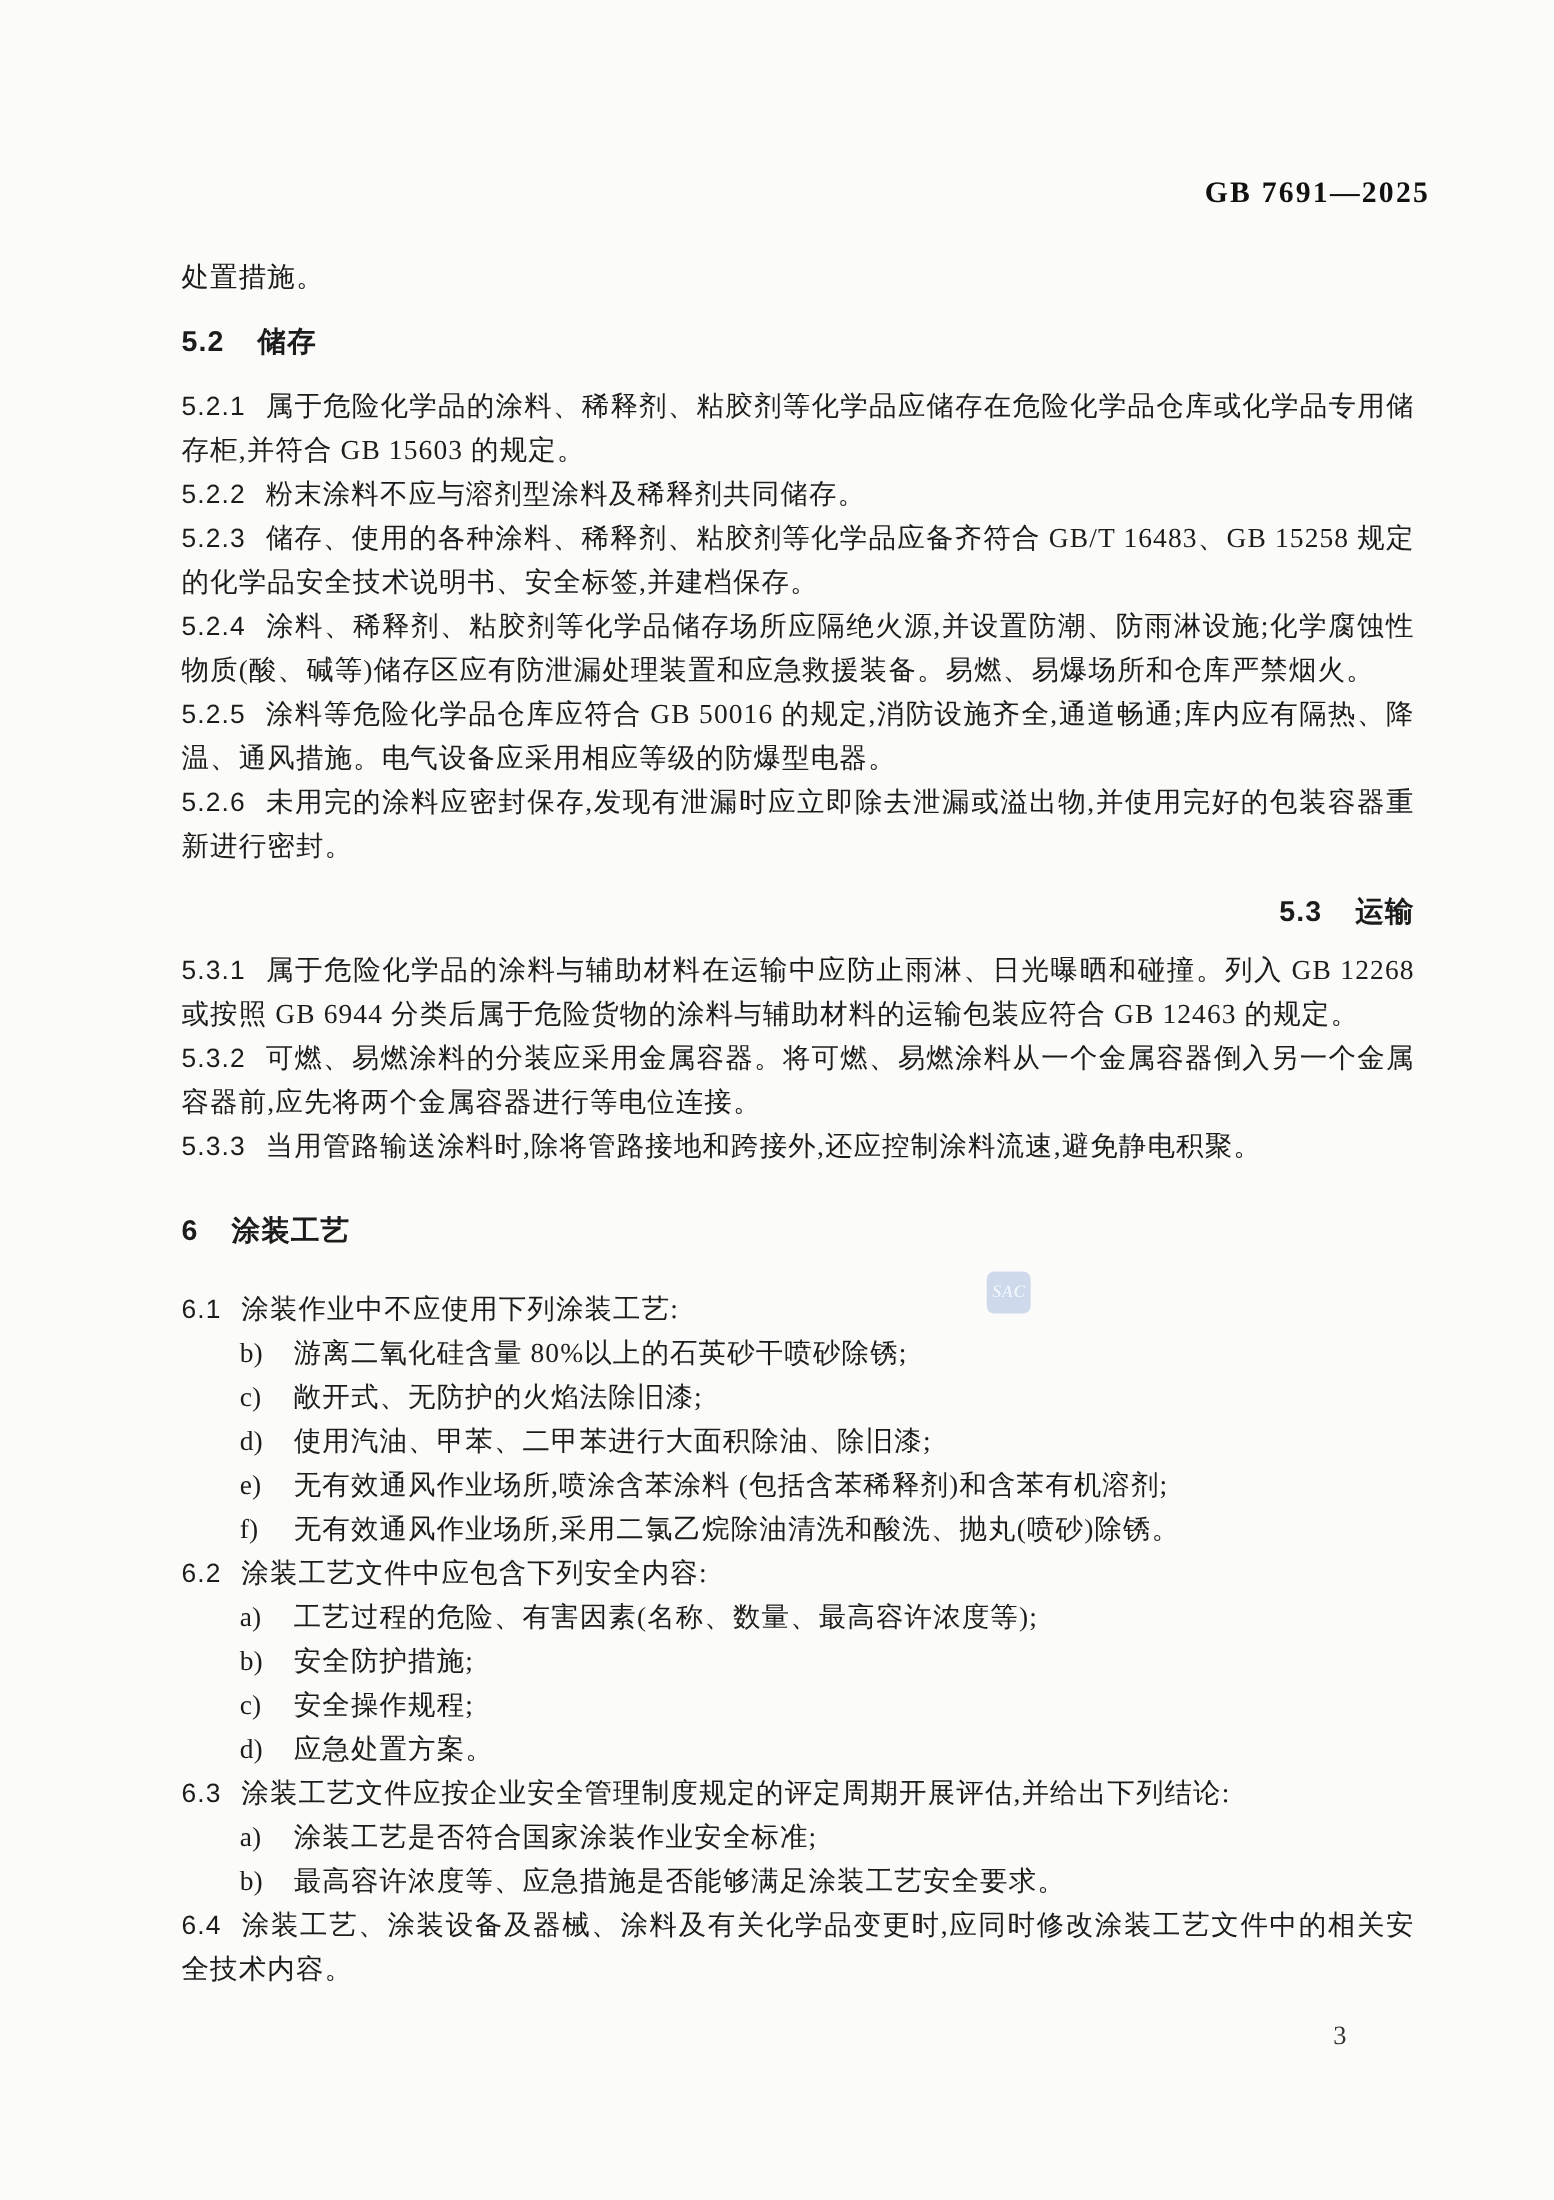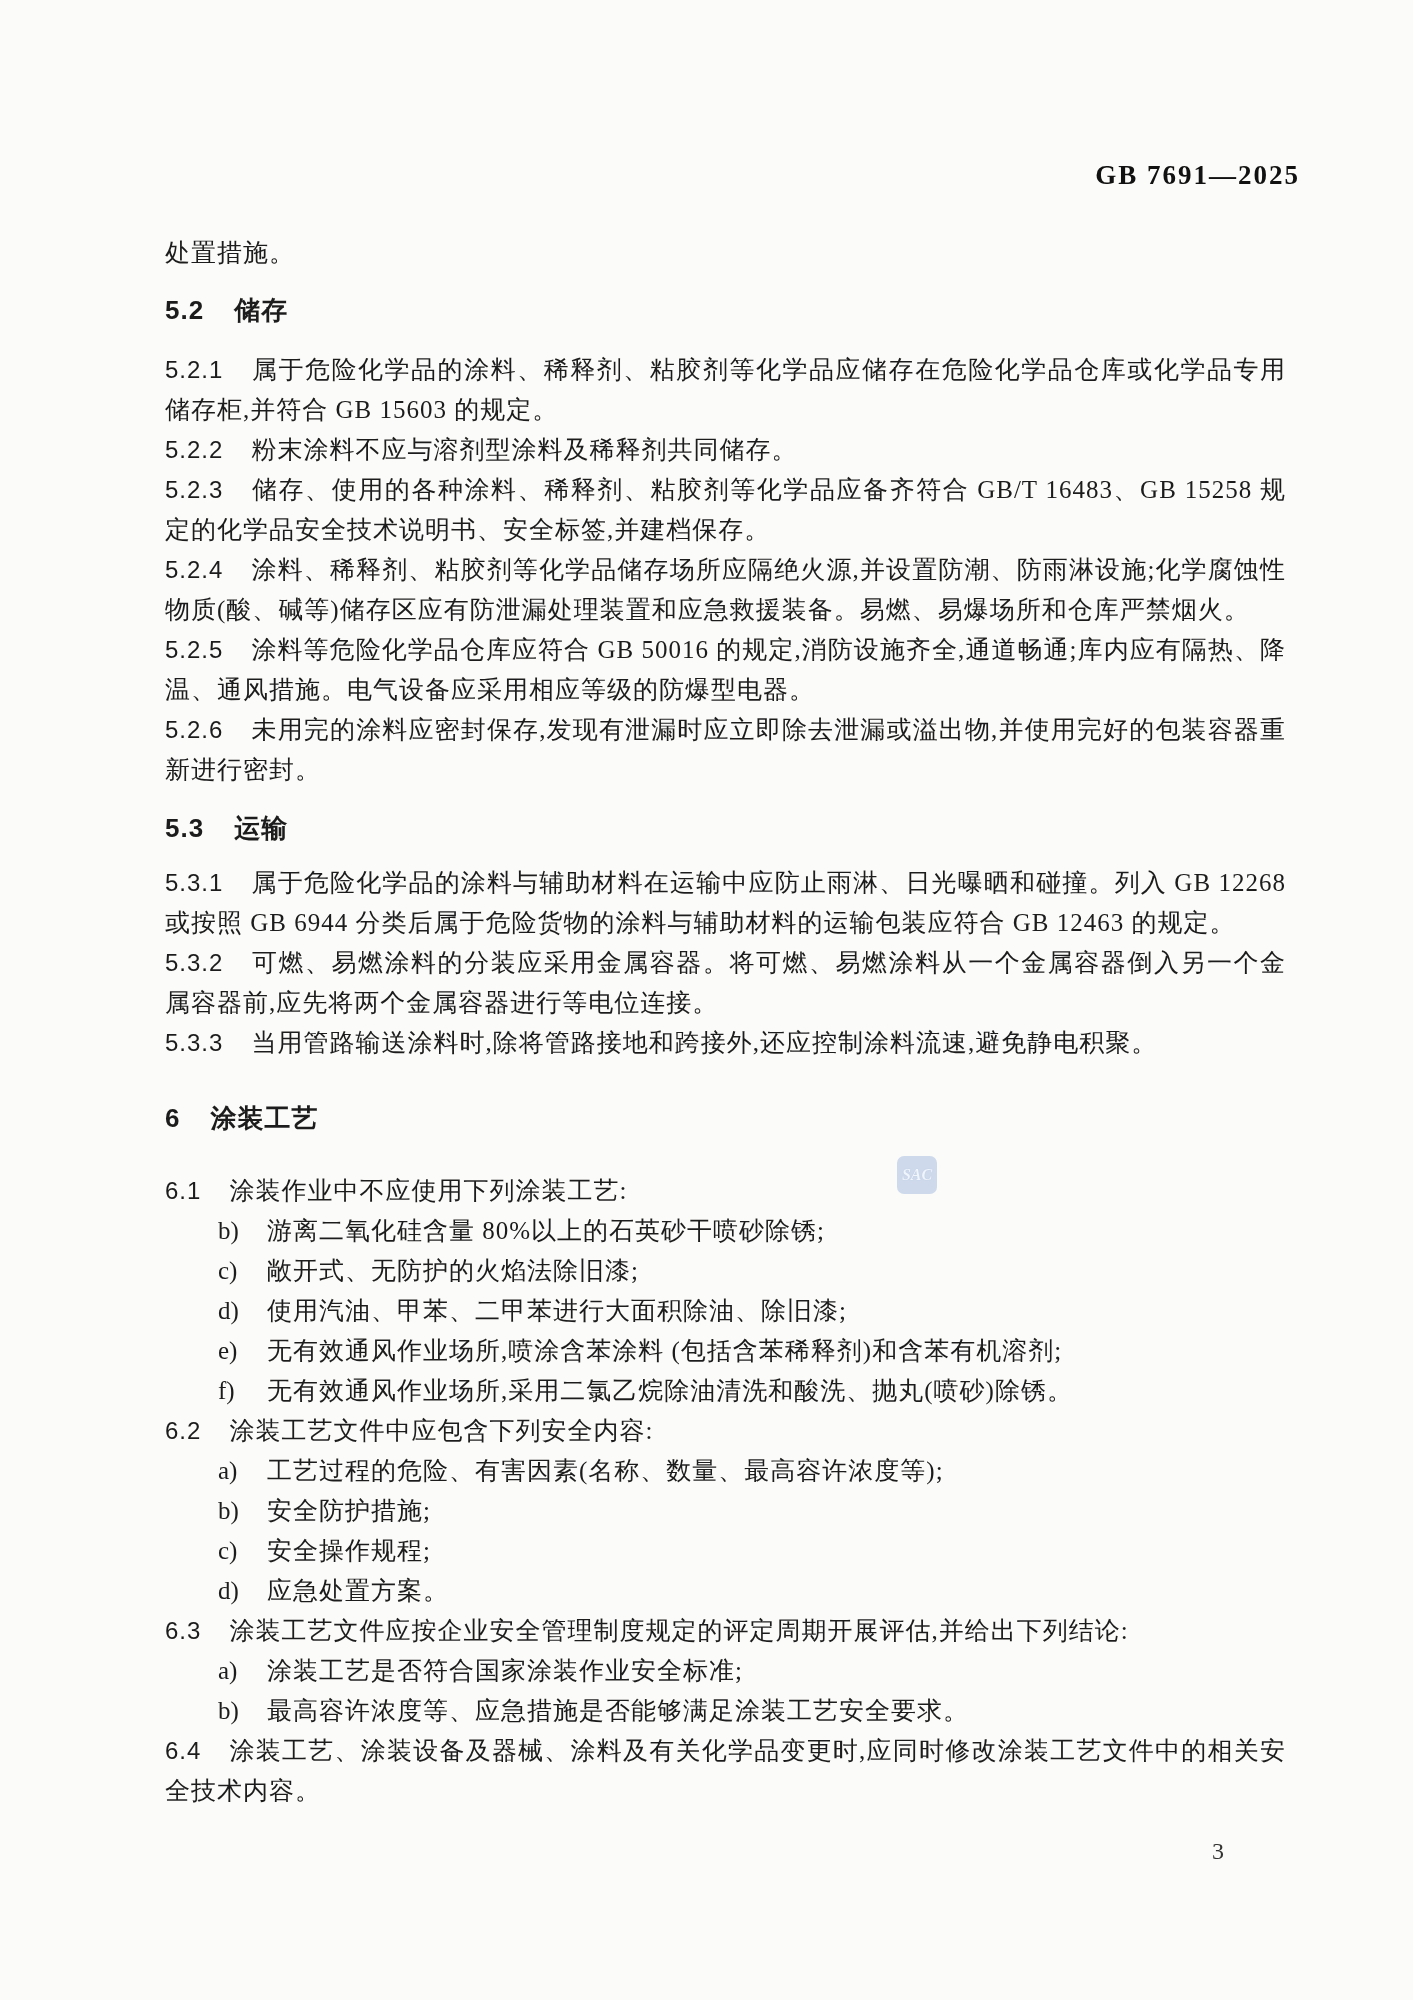--- a/index.html
+++ b/index.html
@@ -34,36 +34,36 @@
     width:1121px;
     font-size:25px;
     line-height:40px;
     letter-spacing:1px;
     text-align:justify;
   }
   .content p{margin:0;}
   .clause .cnum{
     font-family:"Liberation Sans","DejaVu Sans",sans-serif;
     font-size:24px;
-    margin-right:28px;
+    margin-right:18px;
     white-space:nowrap;
   }
   .sec{
     margin:0;
     font-family:"Liberation Sans","DejaVu Sans",sans-serif;
     font-weight:bold;
     font-size:26px;
     line-height:40px;
     letter-spacing:1px;
     text-align:left;
   }
   .sec .snum{margin-right:30px;font-weight:bold;}
   .mt-sec{margin-top:17px !important;}
   .mt-clause{margin-top:20px !important;}
-  .mt-sec2{margin-top:18px !important;}
+  .mt-sec2{margin-top:18px !important;text-align:right;}
   .mt-clause2{margin-top:15px !important;}
   .mt-chapter{margin-top:35px !important;}
   .mt-61{margin-top:33px !important;}
   .li{padding-left:53px;}
   .li .letter{
     display:inline-block;
     width:49px;
     letter-spacing:0;
   }
   .page-number{

